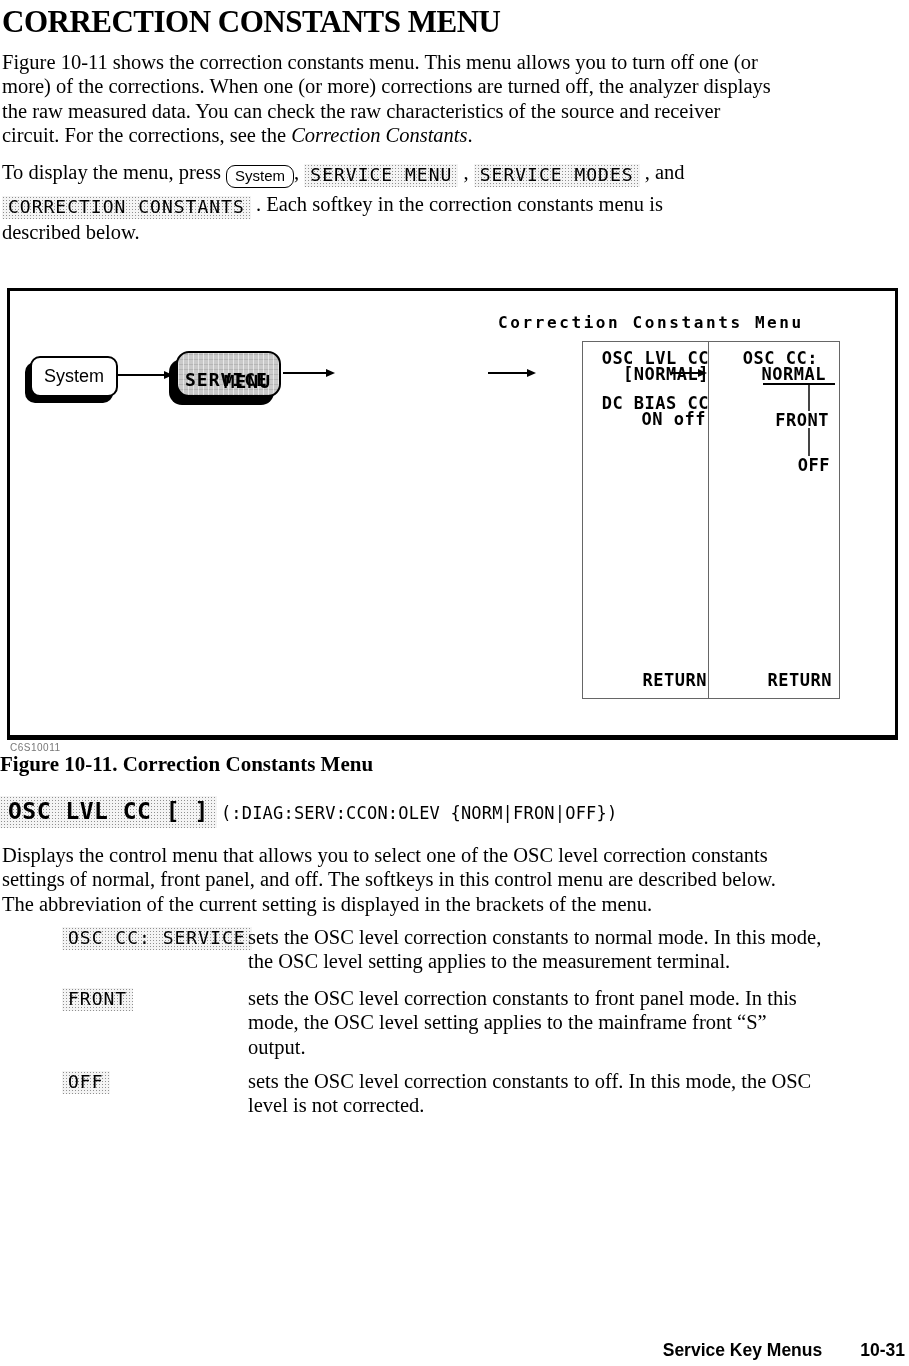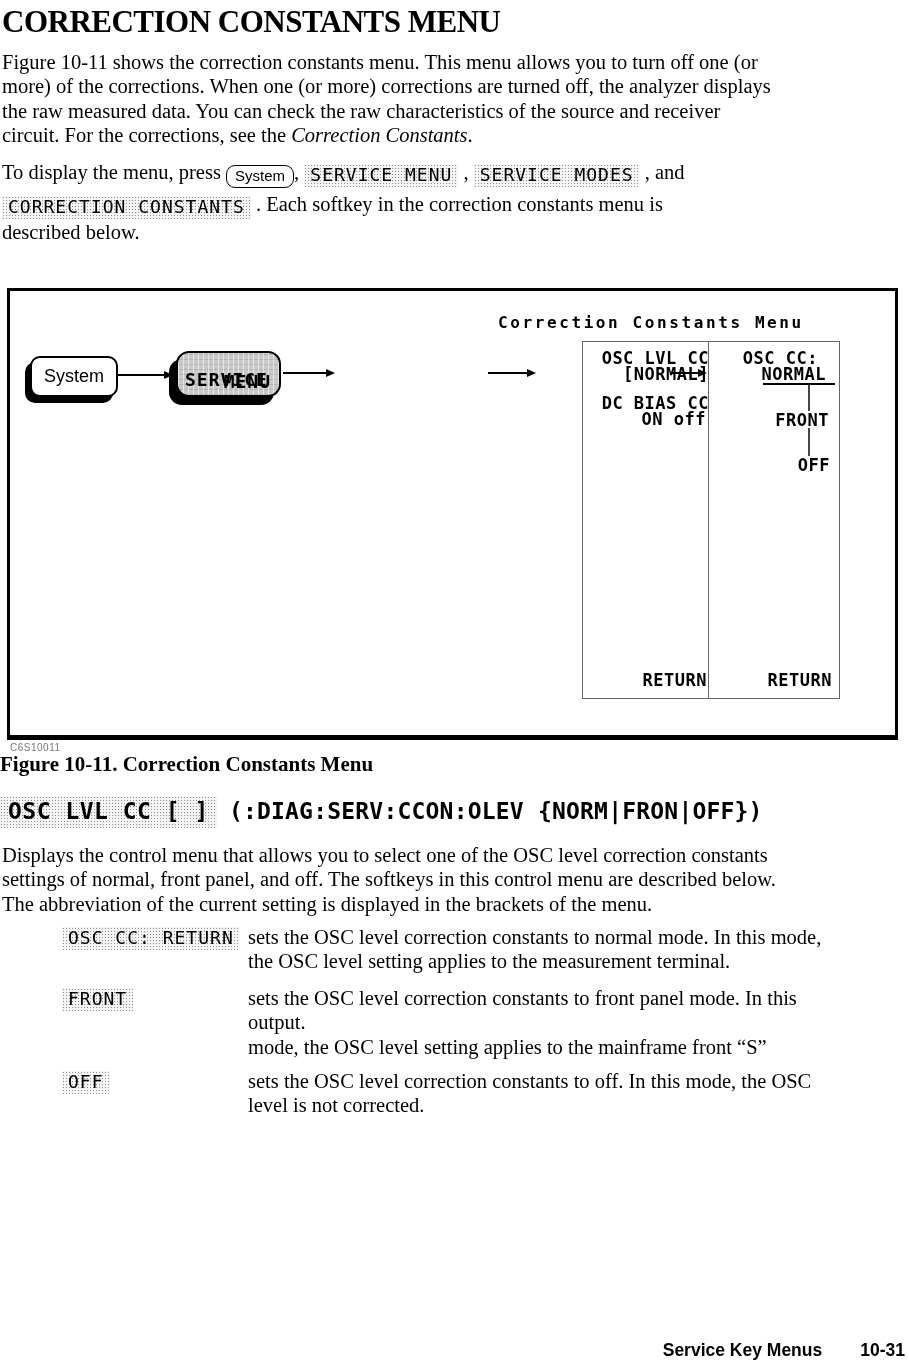--- a/index.html
+++ b/index.html
@@ -59,22 +59,22 @@
   .caption{position:absolute;left:0;top:752px;width:909px;text-align:left;
            font-size:21px;font-weight:700;font-family:"Liberation Serif",serif;}
 
   
   .osc-head{position:absolute;left:0px;top:796px;white-space:nowrap;}
   .osc-head .hkey{display:inline-block;font-family:"DejaVu Sans Mono",monospace;font-weight:700;
         font-size:23px;letter-spacing:0.5px;padding:3px 8px 4px 8px;line-height:1.1;
         background-color:#f4f4f4;
         background-image:radial-gradient(#8f8f8f 0.7px, rgba(0,0,0,0) 0.9px);
         background-size:3px 3px;}
-  .osc-head .cmd{font-family:"DejaVu Sans Mono",monospace;font-weight:700;font-size:23px;
-        letter-spacing:0.2px;margin-left:12px;}
+  .osc-head .cmd{font-family:"DejaVu Sans Mono",monospace;font-weight:400;font-size:17px;
+        letter-spacing:0.2px;margin-left:4px;}
 
   .defterm{position:absolute;left:62px;}
   .defdesc{position:absolute;left:248px;font-size:20.5px;line-height:24.4px;}
 
   
   .footer{position:absolute;right:4px;top:1340px;font-family:"Liberation Sans",sans-serif;
           font-weight:700;font-size:17.5px;white-space:nowrap;}
   .footer .pgnum{margin-left:38px;}
 </style>
 </head>
@@ -151,34 +151,34 @@
   </div>
 
   <div class="para" style="left:2px;top:843px;">
     <div class="tline">Displays the control menu that allows you to select one of the OSC level correction constants</div>
     <div class="tline">settings of normal, front panel, and off.  The softkeys in this control menu are described below.</div>
     <div class="tline">The abbreviation of the current setting is displayed in the brackets of the menu.</div>
   </div>
 
   <div>
     <div class="defterm" style="top:927px;">
-      <span class="skey">OSC CC: RETURN</span>
+      <span class="skey">OSC CC: SERVICE</span>
     </div>
     <div class="defdesc" style="top:925px;">
       <div class="tline">sets the OSC level correction constants to normal mode.  In this mode,</div>
       <div class="tline">the OSC level setting applies to the measurement terminal.</div>
     </div>
 
     <div class="defterm" style="top:988px;">
       <span class="skey">FRONT</span>
     </div>
     <div class="defdesc" style="top:986px;">
       <div class="tline">sets the OSC level correction constants to front panel mode.  In this</div>
+      <div class="tline">mode, the OSC level setting applies to the mainframe front “S”</div>
       <div class="tline">output.</div>
-      <div class="tline">mode, the OSC level setting applies to the mainframe front “S”</div>
     </div>
 
     <div class="defterm" style="top:1071px;">
       <span class="skey">OFF</span>
     </div>
     <div class="defdesc" style="top:1069px;">
       <div class="tline">sets the OSC level correction constants to off.  In this mode, the OSC</div>
       <div class="tline">level is not corrected.</div>
     </div>
   </div>

